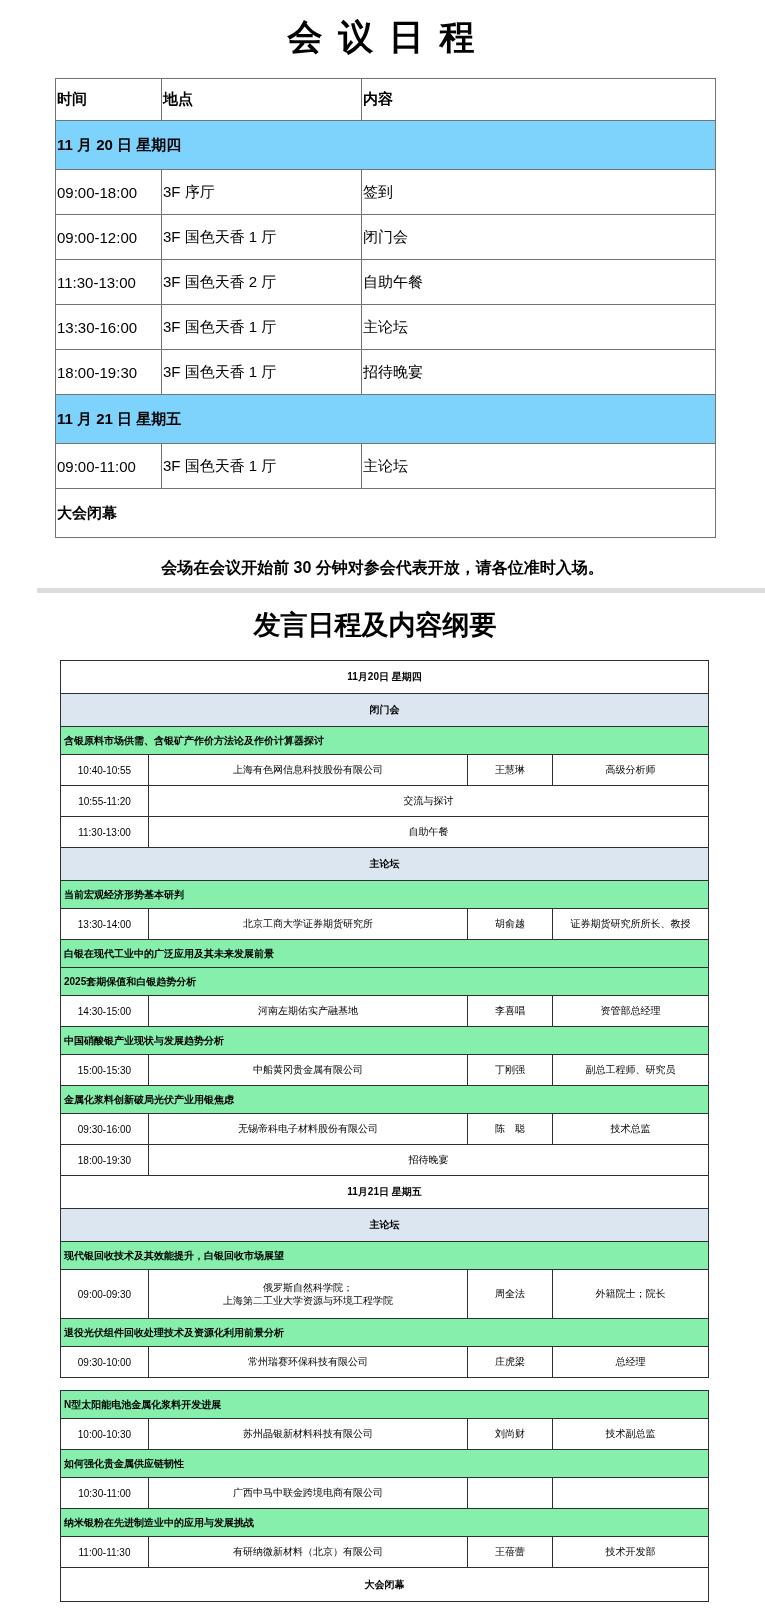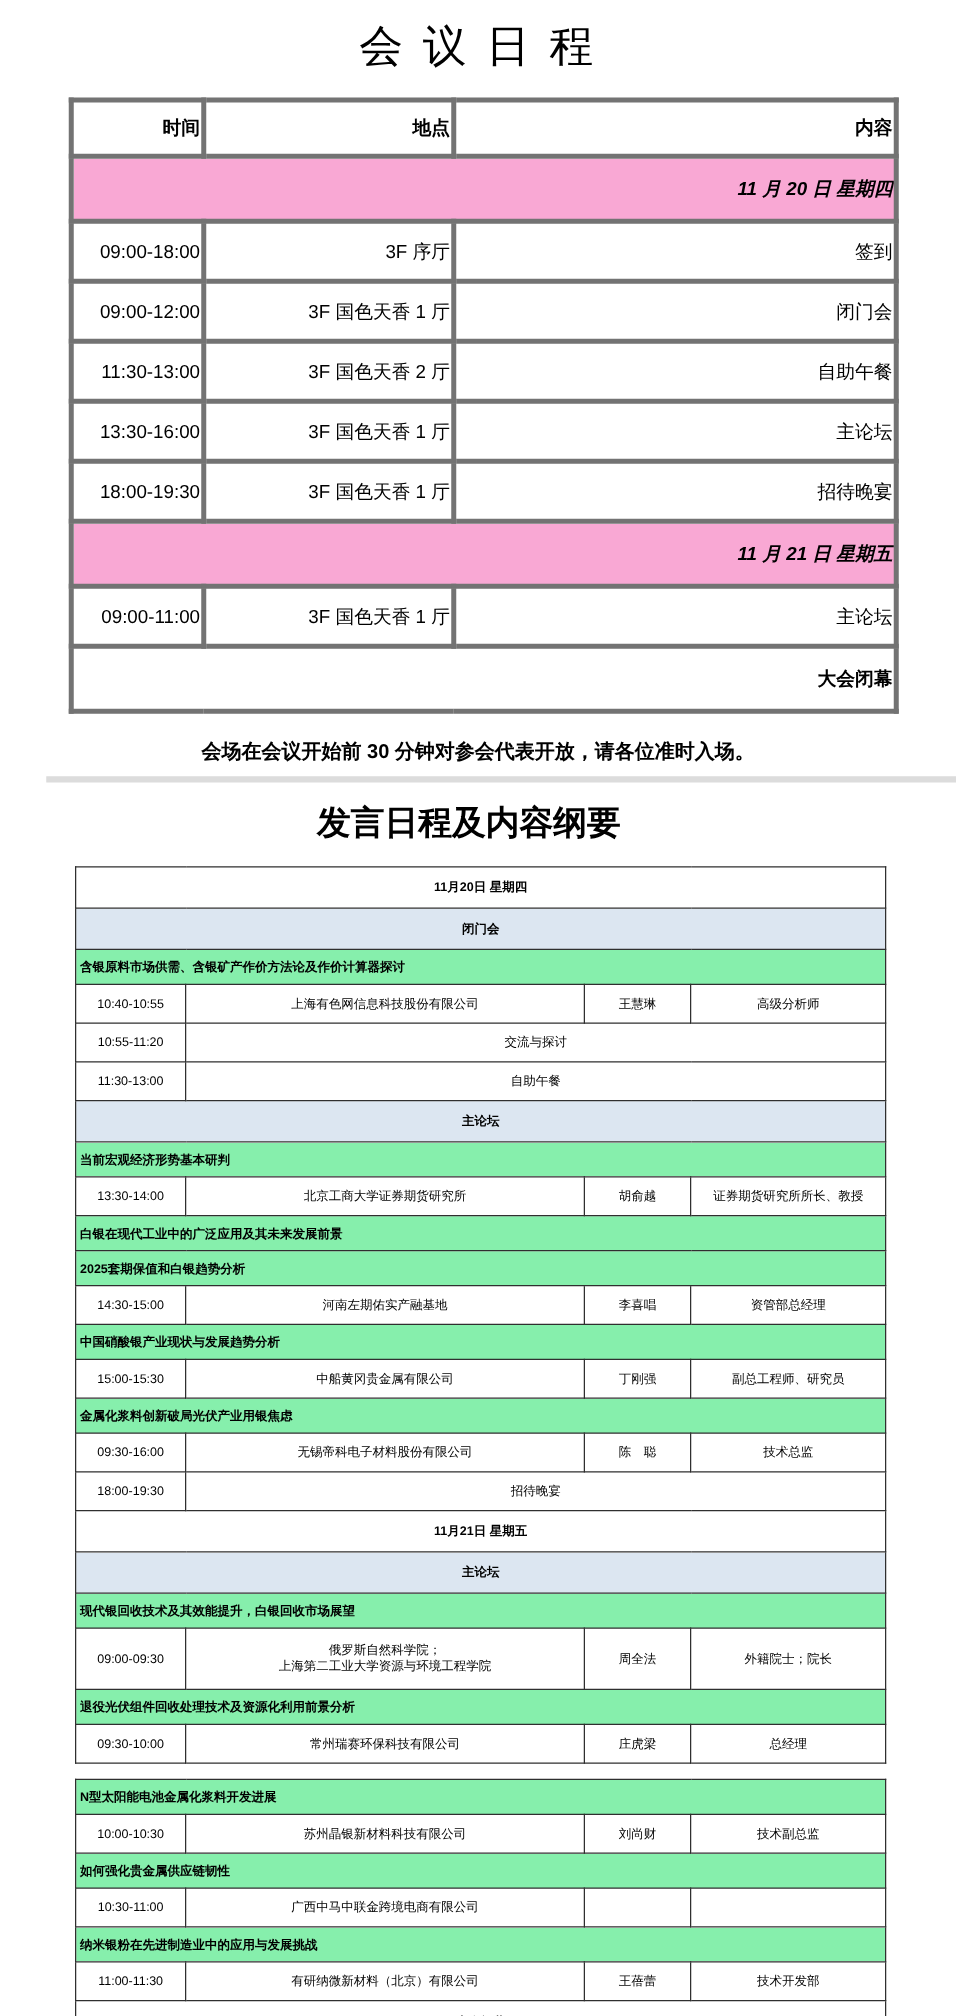--- a/index.html
+++ b/index.html
@@ -1,32 +1,32 @@
 <!DOCTYPE html>
 <html><head>
 <meta charset="utf-8">
 <style>
   html,body{margin:0;padding:0;}
   body{
     width:765px;height:1613px;overflow:hidden;background:#ffffff;color:#000;
     font-family:"Liberation Sans","DejaVu Sans",sans-serif;
   }
   .title1{
-    text-align:center;font-size:35px;font-weight:normal;letter-spacing:3px;
+    text-align:center;font-size:35px;font-weight:bold;letter-spacing:3px;
     margin:14px 0 17px 0;
   }
   
   table{border-collapse:collapse;table-layout:fixed;}
   .t1{margin-left:55px;width:660px;}
   .t1 td{
-    border:4px solid #737373;text-align:right;font-size:15px;
+    border:1px solid #737373;text-align:left;font-size:15px;
     overflow:hidden;white-space:nowrap;
   }
   .t1 .hdr td{font-weight:bold;height:39px;}
-  .t1 .date td{background:#f9a8d4;font-weight:bold;height:46px;font-style:italic;}
+  .t1 .date td{background:#7dd3fc;font-weight:bold;height:46px;}
   .t1 .row td{height:42px;font-weight:500;}
   .t1 .close td{font-weight:bold;height:46px;}
   
   .notice{text-align:center;font-size:16px;font-weight:bold;margin:20px 0 9px 0;}
   .divider{height:5px;background:#dcdcdc;margin-left:37px;width:728px;}
   .title2{text-align:center;font-size:27px;font-weight:bold;margin:14px 15px 17px 0;}
   
   .t2{margin-left:60px;width:648px;font-size:10px;}
   .t2 td{
     border:1px solid #2f2f2f;text-align:center;padding:0 2px;

